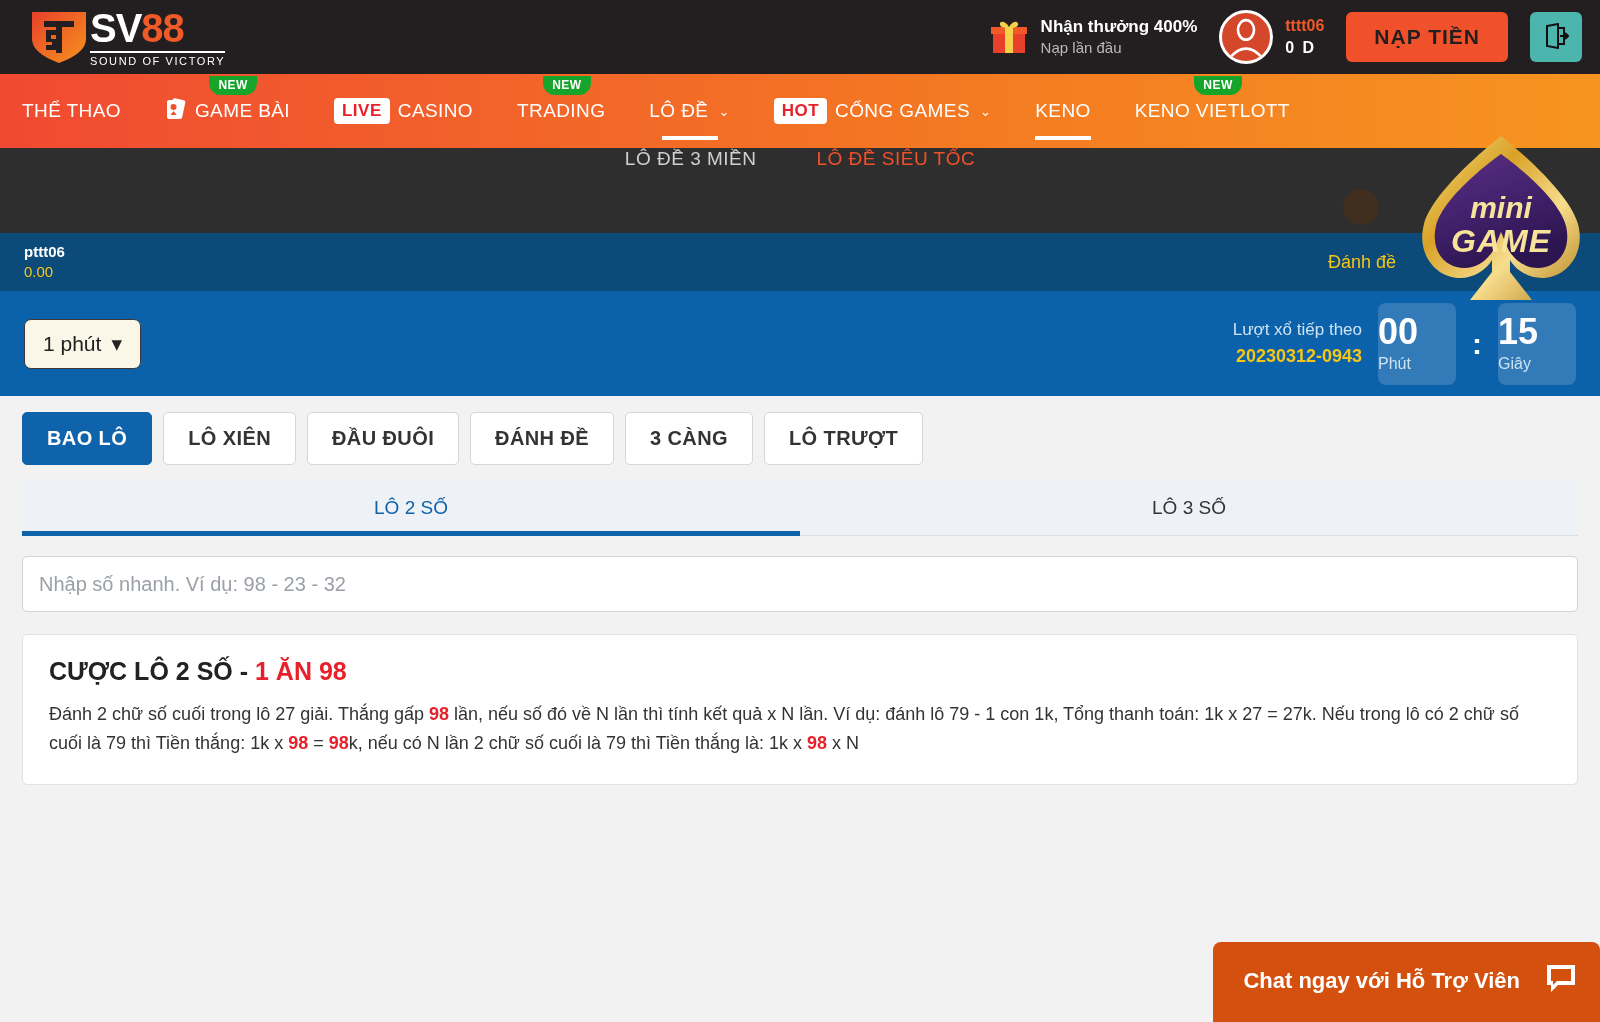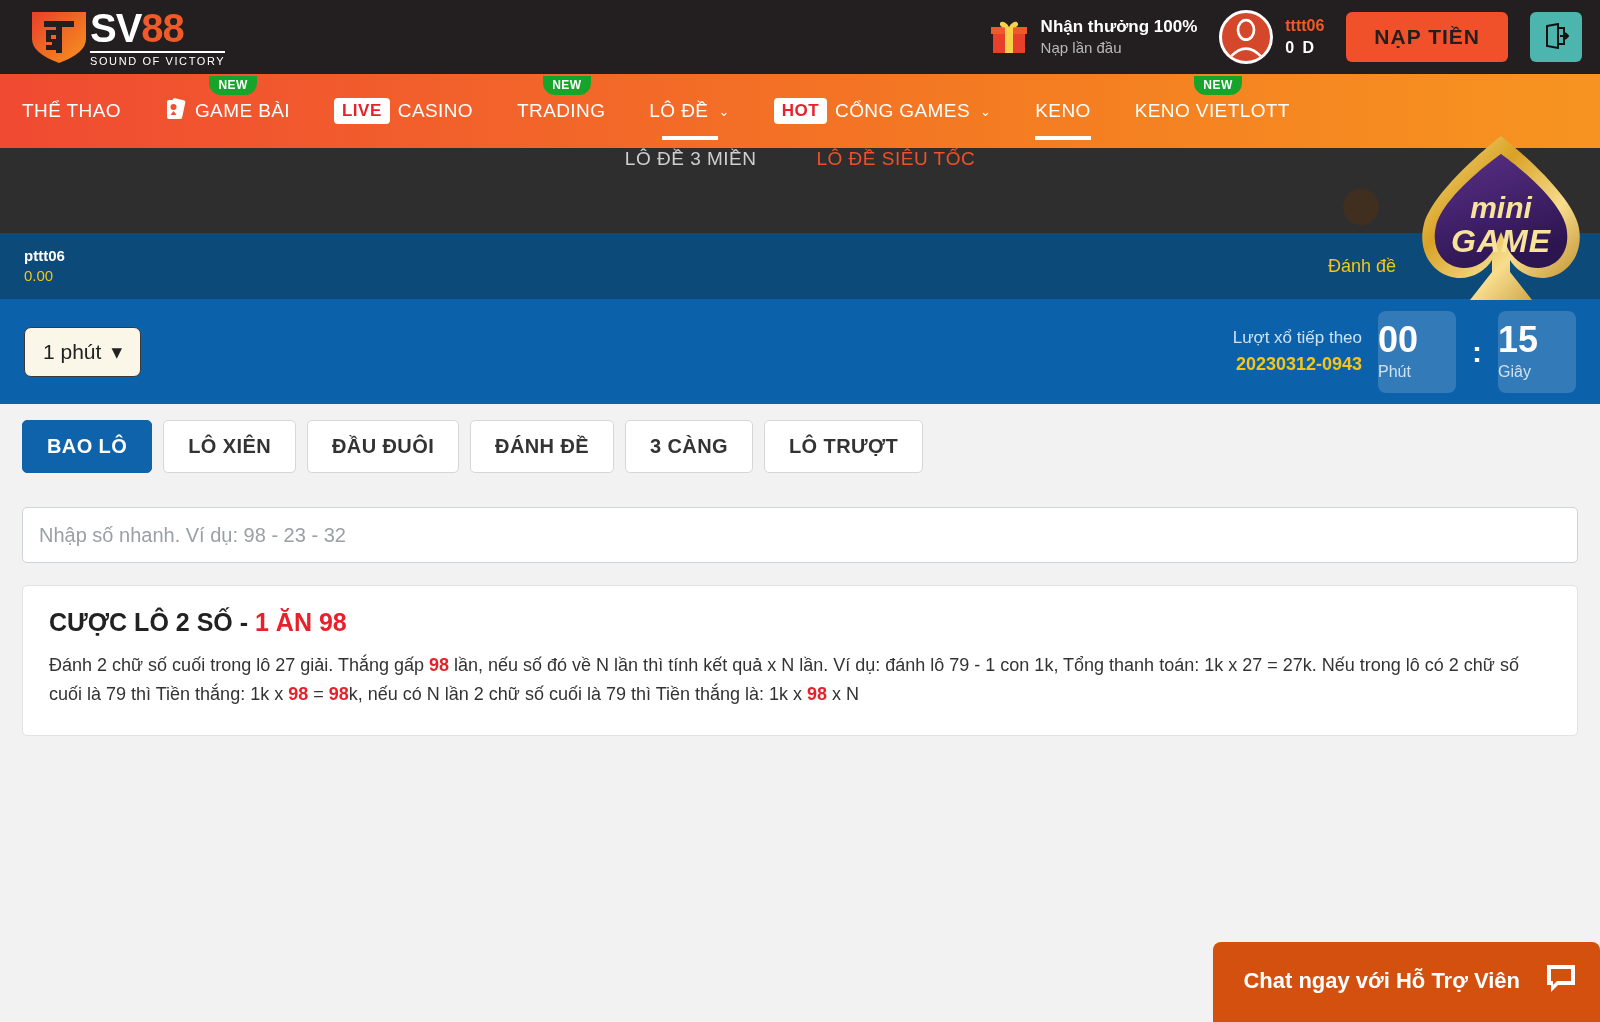--- a/index.html
+++ b/index.html
@@ -98,21 +98,21 @@
     height: 85px; background: #2e2e2e;
     display: flex; align-items: flex-start; justify-content: center; gap: 60px;
   }
   .subnav-item {
     color: #cfcfcf; font-size: 19px; letter-spacing: .5px; cursor: pointer;
   }
   .subnav-item.hot { color: #f0512a; }
 
   
   .userbar {
-    height: 66px; background: #0c4a7a;
+    height: 58px; background: #0c4a7a;
     display: flex; align-items: center; padding: 0 24px;
     position: relative;
   }
   .ub-left { line-height: 1.35; }
   .ub-name { color: #fff; font-size: 15px; font-weight: bold; }
   .ub-bal { color: #f5c518; font-size: 15px; }
   .ub-right { margin-left: auto; color: #f5c518; font-size: 18px; padding-right: 180px; }
 
   
   .timerbar {
@@ -230,21 +230,21 @@
       <span class="gift-icon">
         <svg width="36" height="34" viewBox="0 0 36 34">
           <rect x="2" y="12" width="32" height="21" fill="#e8402a"></rect>
           <rect x="0" y="7" width="36" height="7" fill="#f05a28"></rect>
           <rect x="14" y="7" width="8" height="26" fill="#f7d14a"></rect>
           <path d="M18 7 C14 0 8 1 9 5 C10 8 15 8 18 7 Z" fill="#f7d14a"></path>
           <path d="M18 7 C22 0 28 1 27 5 C26 8 21 8 18 7 Z" fill="#f7d14a"></path>
         </svg>
       </span>
       <span class="promo-txt">
-        <div class="promo-t1">Nhận thưởng 100%</div>
+        <div class="promo-t1">Nhận thưởng 400%</div>
         <div class="promo-t2">Nạp lần đầu</div>
       </span>
     </div>
 
     <div class="acct">
       <span class="avatar">
         <svg width="54" height="54" viewBox="0 0 54 54">
           <ellipse cx="27" cy="19" rx="9" ry="11" fill="none" stroke="#fff" stroke-width="3"></ellipse>
           <path d="M9 50 Q27 30 45 50" fill="none" stroke="#fff" stroke-width="3"></path>
         </svg>
@@ -348,20 +348,24 @@
 </div>
 
 <div class="content">
   <div class="bettype-row" id="bettypes">
       <button class="bt active">BAO LÔ</button>
       <button class="bt">LÔ XIÊN</button>
       <button class="bt">ĐẦU ĐUÔI</button>
       <button class="bt">ĐÁNH ĐỀ</button>
       <button class="bt">3 CÀNG</button>
       <button class="bt">LÔ TRƯỢT</button>
+    </div>
+  <div class="subtabs" id="subtabs">
+      <div class="st active">LÔ 2 SỐ</div>
+      <div class="st">LÔ 3 SỐ</div>
     </div>
 
   <div class="quick-wrap">
     <input class="quick-input" type="text" placeholder="Nhập số nhanh. Ví dụ: 98 - 23 - 32" style="">
   </div>
 
   <div class="info-card">
     <div class="info-title">
       <span>CƯỢC LÔ 2 SỐ - </span><span class="red">1 ĂN 98</span>
     </div>

